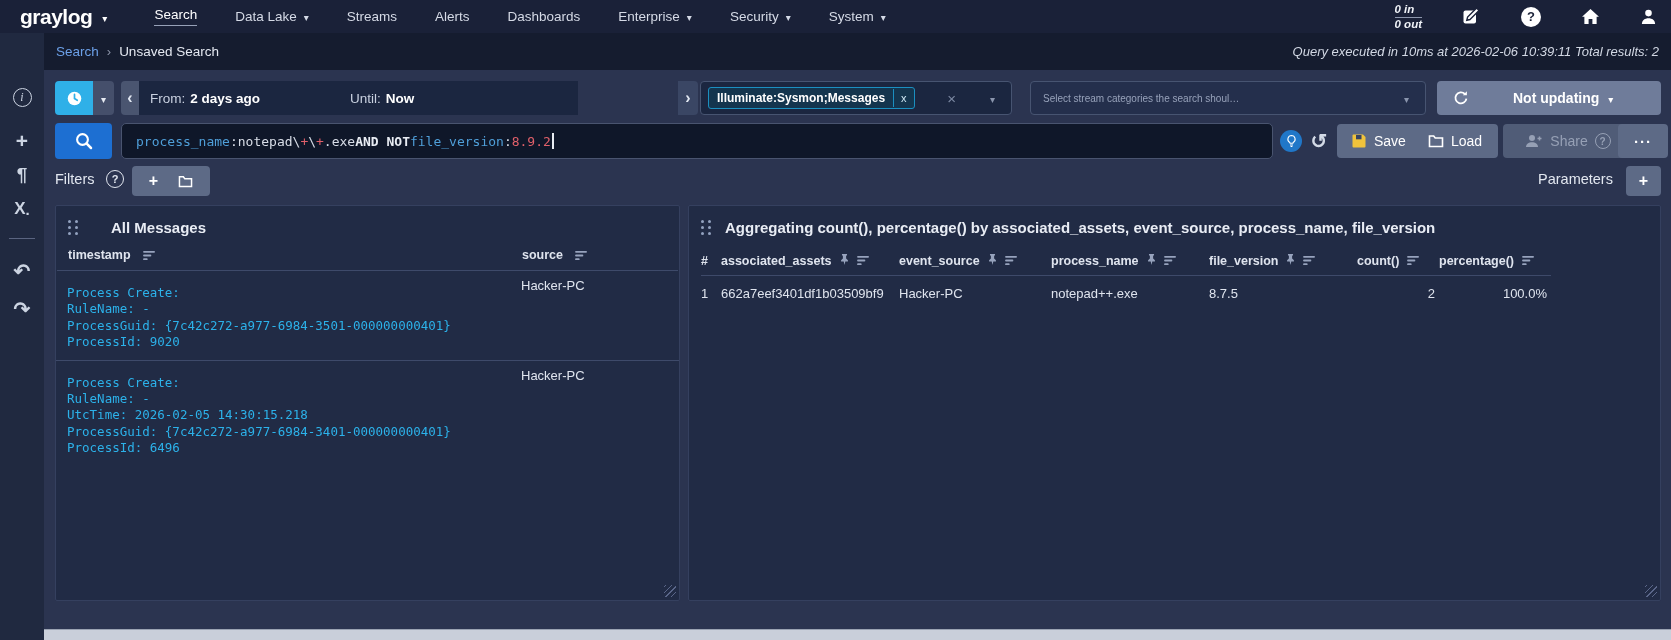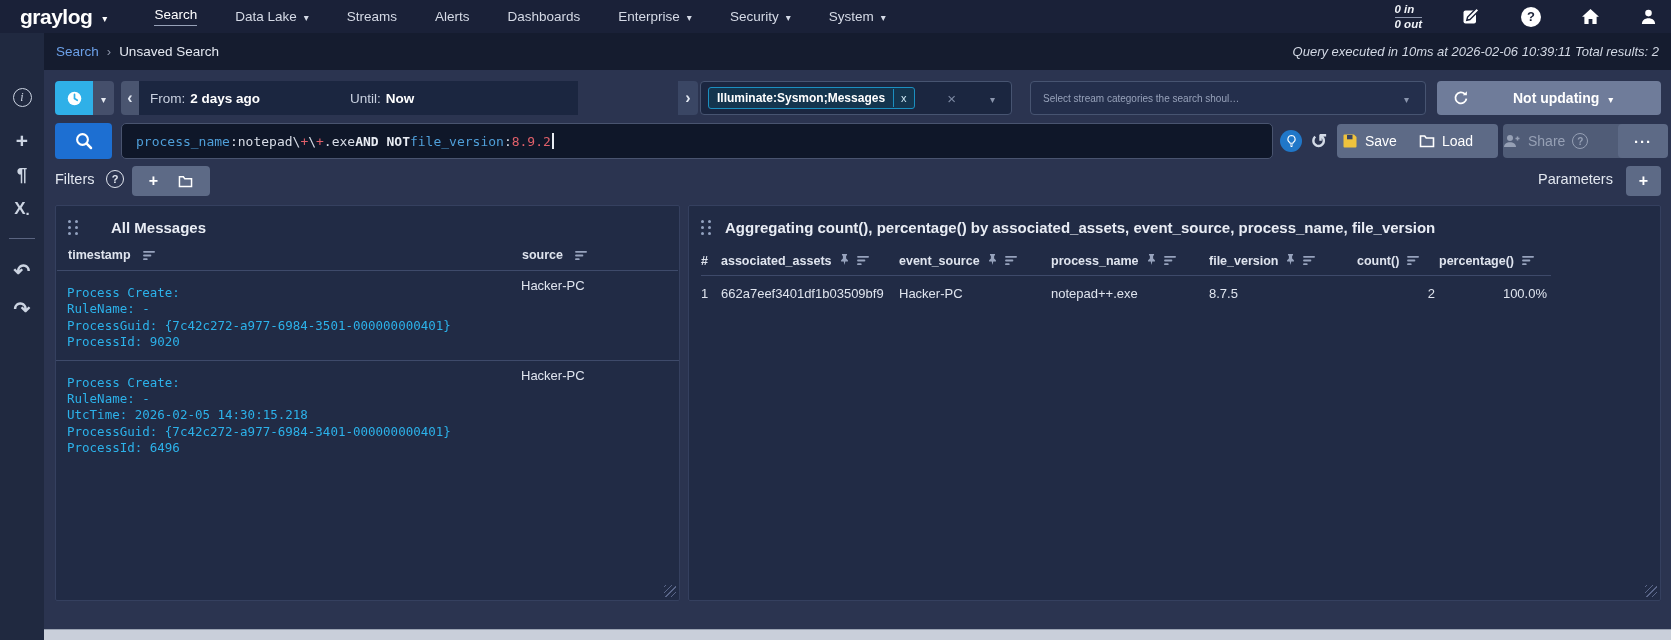--- a/index.html
+++ b/index.html
@@ -79,23 +79,23 @@
   .query-input { position:absolute; left:121px; width:1152px; height:36px; background:#0f1729;
                  border:1px solid #49546f; border-radius:5px; display:flex; align-items:center;
                  padding-left:14px; font-family:"DejaVu Sans Mono",monospace; font-size:13px; cursor:text; }
   .tok-field { color:#4f9fd9; } .tok-plain { color:#d9dee8; } .tok-special { color:#e0606a; }
   .tok-keyword { color:#e8ecf3; font-weight:bold; }
   .cursor-bar { display:inline-block; width:2px; height:16px; background:#e8ecf2; margin-left:1px; vertical-align:middle; }
   .q-icon { position:absolute; top:0; height:36px; display:flex; align-items:center; justify-content:center; cursor:pointer; }
   .bulb-circle { width:22px; height:22px; border-radius:50%; background:#2077c8; display:flex; align-items:center; justify-content:center; }
   .qi-bulb { left:1280px; width:22px; } .qi-history { left:1307px; width:24px; font-size:20px; font-weight:bold; color:#d3dae6; }
   .qgroup { position:absolute; top:1px; height:34px; border-radius:4px; display:flex; align-items:center; }
-  .qg-saveload { left:1337px; width:161px; background:#5d6a86; padding:0 5px; gap:22px; }
+  .qg-saveload { left:1337px; width:161px; background:#5d6a86; padding:0 14px; gap:22px; }
   .qbtn { display:flex; align-items:center; gap:7px; color:#fff; font-size:14px; cursor:pointer; }
-  .qg-share { left:1503px; width:130px; background:#505c77; gap:7px; color:#96a0b5; font-size:14px; cursor:pointer; }
+  .qg-share { left:1503px; width:130px; background:#505c77; justify-content:center; gap:7px; color:#96a0b5; font-size:14px; cursor:pointer; }
   .share-q { width:16px; height:16px; border:1.4px solid #96a0b5; border-radius:50%; font-size:10px; font-weight:bold;
              display:flex; align-items:center; justify-content:center; }
   .qg-more { left:1618px; width:50px; background:#5d6a86; justify-content:center; color:#fff;
              font-size:15px; font-weight:bold; letter-spacing:1px; cursor:pointer; }
 
   
   .filters-label { position:absolute; left:55px; top:171px; font-size:14.5px; color:#e2e7f0; }
   .filters-help { position:absolute; left:106px; top:170px; width:18px; height:18px; border:1.6px solid #e2e7f0;
                   border-radius:50%; color:#e2e7f0; font-size:11px; font-weight:bold;
                   display:flex; align-items:center; justify-content:center; cursor:pointer; }

